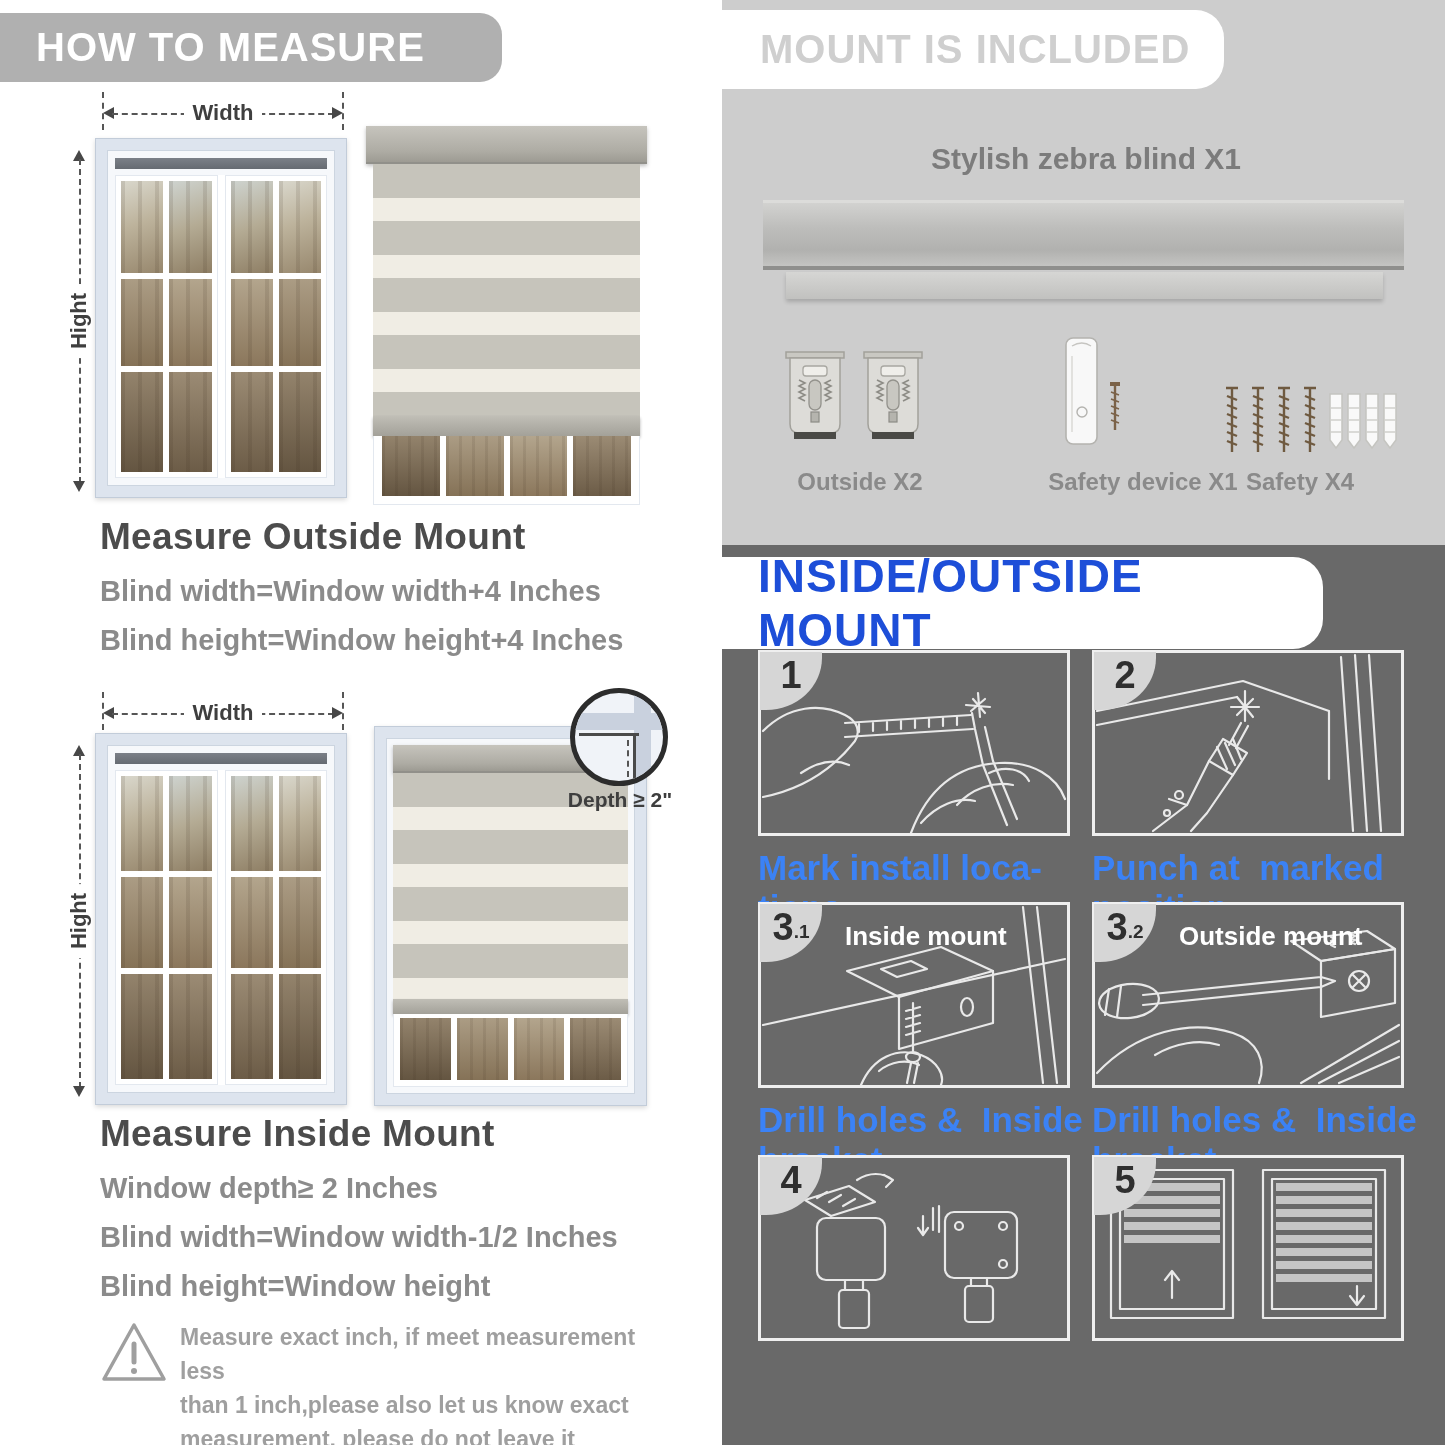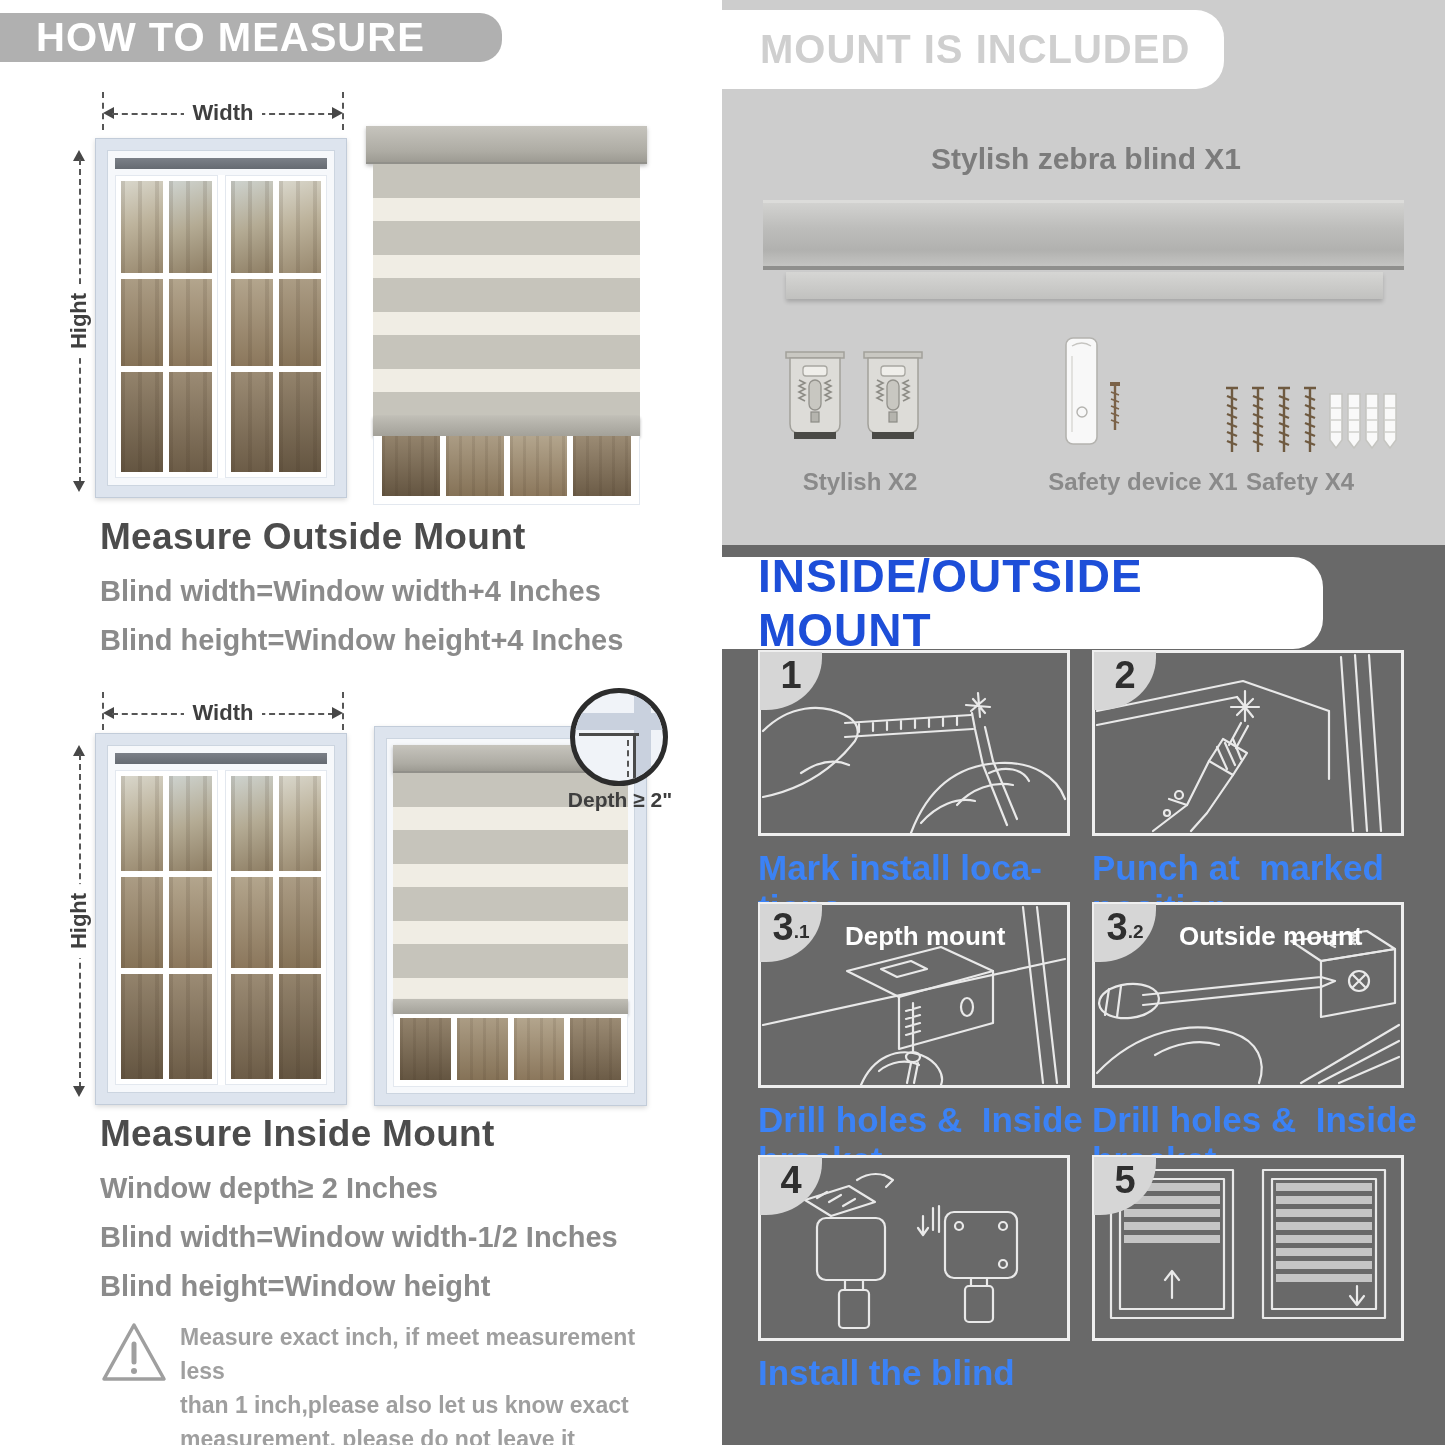--- a/index.html
+++ b/index.html
@@ -1,21 +1,21 @@
 <!DOCTYPE html>
 <html><head>
 <meta charset="utf-8">
 <style>
   html,body{margin:0;padding:0;background:#ffffff;}
   .page{position:relative;width:1445px;height:1445px;background:#fff;overflow:hidden;
         font-family:"Liberation Sans",sans-serif;}
   .abs{position:absolute;}
 
   
-  .left-header{left:0;top:13px;width:502px;height:49px;background:#b0b0b0;
+  .left-header{left:0;top:13px;width:502px;height:69px;background:#b0b0b0;
     border-radius:0 22px 22px 0;display:flex;align-items:center;padding-left:36px;box-sizing:border-box;}
   .left-header span{font-weight:700;font-size:40px;color:#fff;letter-spacing:1px;}
 
   .sec-title{font-weight:700;font-size:37px;color:#4c4c4c;letter-spacing:.3px;}
   .sec-line{font-weight:700;font-size:29px;color:#8b8b8b;}
 
   
   .win{background:#dde4ee;border:1px solid #c2ccd9;box-sizing:border-box;padding:11px;
        box-shadow:0 2px 5px rgba(0,0,0,.15);}
   .win-inner{background:#f6f8fb;border:1px solid #ccd5e0;height:100%;box-sizing:border-box;
@@ -304,21 +304,21 @@
         <path d="M148,14 h12 v46 l-6,8 l-6,-8 z"></path>
         <path d="M166,14 h12 v46 l-6,8 l-6,-8 z"></path>
       </g>
       <g stroke="#cfcfcb" stroke-width="1.3">
         <path d="M112,28 h12 M112,40 h12 M112,52 h12 M130,28 h12 M130,40 h12 M130,52 h12
                  M148,28 h12 M148,40 h12 M148,52 h12 M166,28 h12 M166,40 h12 M166,52 h12"></path>
       </g>
     </svg>
   </div>
 
-  <div class="abs inc-label" style="left:760px;top:468px;width:200px;">Stylish X2</div>
+  <div class="abs inc-label" style="left:760px;top:468px;width:200px;">Outside X2</div>
   <div class="abs inc-label" style="left:1000px;top:468px;width:286px;">Safety device X1</div>
   <div class="abs inc-label" style="left:1200px;top:468px;width:200px;">Safety X4</div>
 
   <div class="abs mount-header">
     <span>INSIDE/OUTSIDE MOUNT</span>
   </div>
 
   <div class="abs tile" style="left:758px;top:650px;">
     <div class="step-art">
       <svg viewBox="0 0 306 180">
@@ -380,21 +380,21 @@
           <path d="M150,158 L146,178 M157,158 L153,178"></path>
           <path d="M100,180 C112,152 136,142 160,150 C176,156 184,170 180,180"></path>
           <path d="M118,166 C130,156 146,154 158,160"></path>
         </g>
       </svg>
     </div>
     <div class="badge">
       <span class="num">3</span>
       <span class="sub">.1</span>
     </div>
-    <div class="tile-label">Depth mount</div>
+    <div class="tile-label">Inside mount</div>
   </div>
   <div class="abs caption" style="left:758px;top:1100px;width:340px;">Drill holes &amp;  Inside bracket</div>
 
   <div class="abs tile" style="left:1092px;top:902px;">
     <div class="step-art">
       <svg viewBox="0 0 306 180">
         <g class="sketch">
           <path d="M196,36 L272,26 L300,44 L226,56 Z"></path>
           <path d="M226,56 L300,44 L300,98 L226,112 Z"></path>
           <circle cx="264" cy="76" r="10"></circle>
@@ -435,21 +435,20 @@
             <circle cx="242" cy="106" r="4"></circle>
           <path d="M210,120 L210,128 M226,120 L226,128"></path>
           <rect x="204" y="128" width="28" height="36" rx="4"></rect>
         </g>
       </svg>
     </div>
     <div class="badge">
       <span class="num">4</span>
     </div>
   </div>
-  <div class="abs caption" style="left:758px;top:1353px;width:330px;">Install the blind</div>
 
   <div class="abs tile" style="left:1092px;top:1155px;">
     <div class="step-art">
       <svg viewBox="0 0 306 180">
         <g class="sketch">
           <rect x="16" y="12" width="122" height="148"></rect>
           <rect x="25" y="21" width="104" height="130"></rect>
           <rect x="168" y="12" width="122" height="148"></rect>
           <rect x="177" y="21" width="104" height="130"></rect>
         </g>

